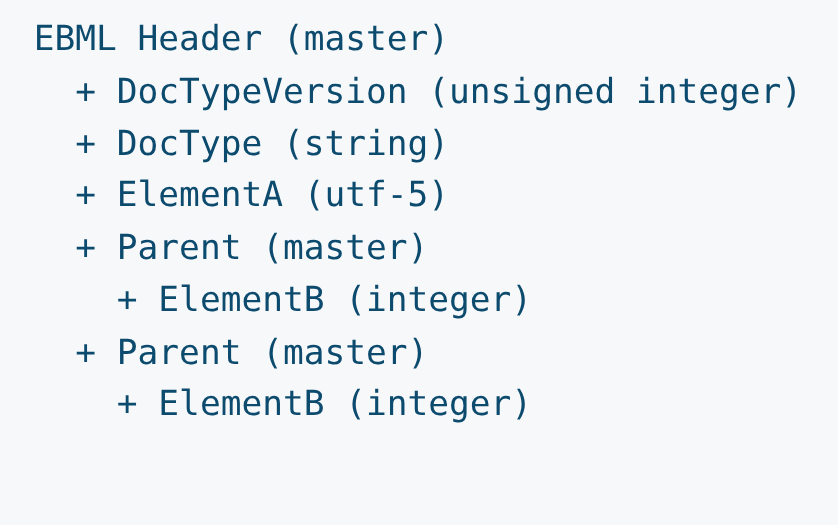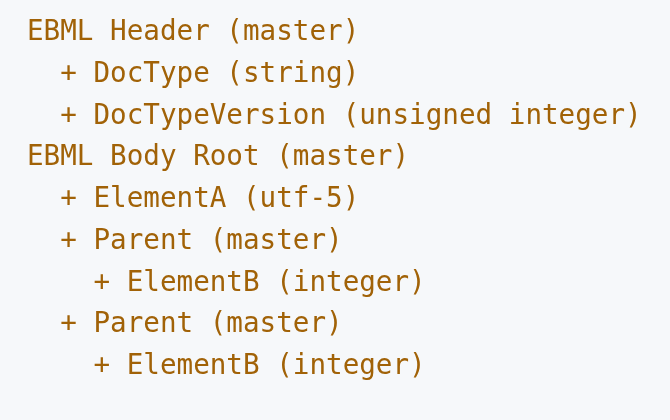--- a/index.html
+++ b/index.html
@@ -14,33 +14,32 @@
   }
   .code-block {
     box-sizing: border-box;
     width: 670px;
     height: 420px;
     padding: 10px 0 0 27px;
     background: #f6f8fa;
     font-family: "DejaVu Sans Mono", "Liberation Mono", monospace;
     font-size: 27.6px;
     line-height: 41.75px;
-    color: #a16207;
+    color: #0c4a6e;
   }
   .code-line {
     white-space: pre;
     height: 41.75px;
   }
 </style>
 </head>
 <body>
 
 <div class="code-block">
   <div class="code-line">EBML Header (master)</div>
+  <div class="code-line">  + DocTypeVersion (unsigned integer)</div>
   <div class="code-line">  + DocType (string)</div>
-  <div class="code-line">  + DocTypeVersion (unsigned integer)</div>
-  <div class="code-line">EBML Body Root (master)</div>
   <div class="code-line">  + ElementA (utf-5)</div>
   <div class="code-line">  + Parent (master)</div>
   <div class="code-line">    + ElementB (integer)</div>
   <div class="code-line">  + Parent (master)</div>
   <div class="code-line">    + ElementB (integer)</div>
 </div>
 
 </body></html>

